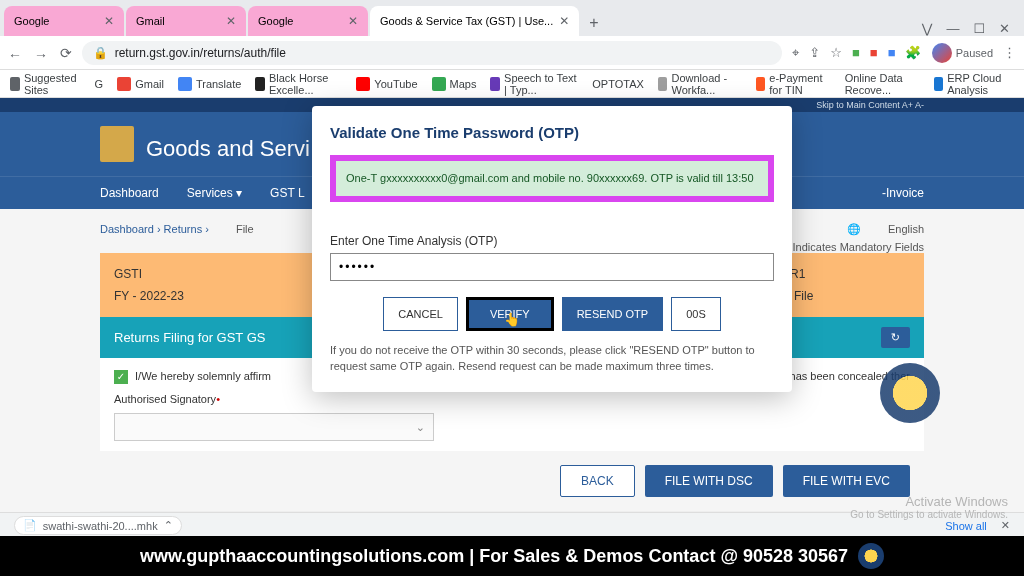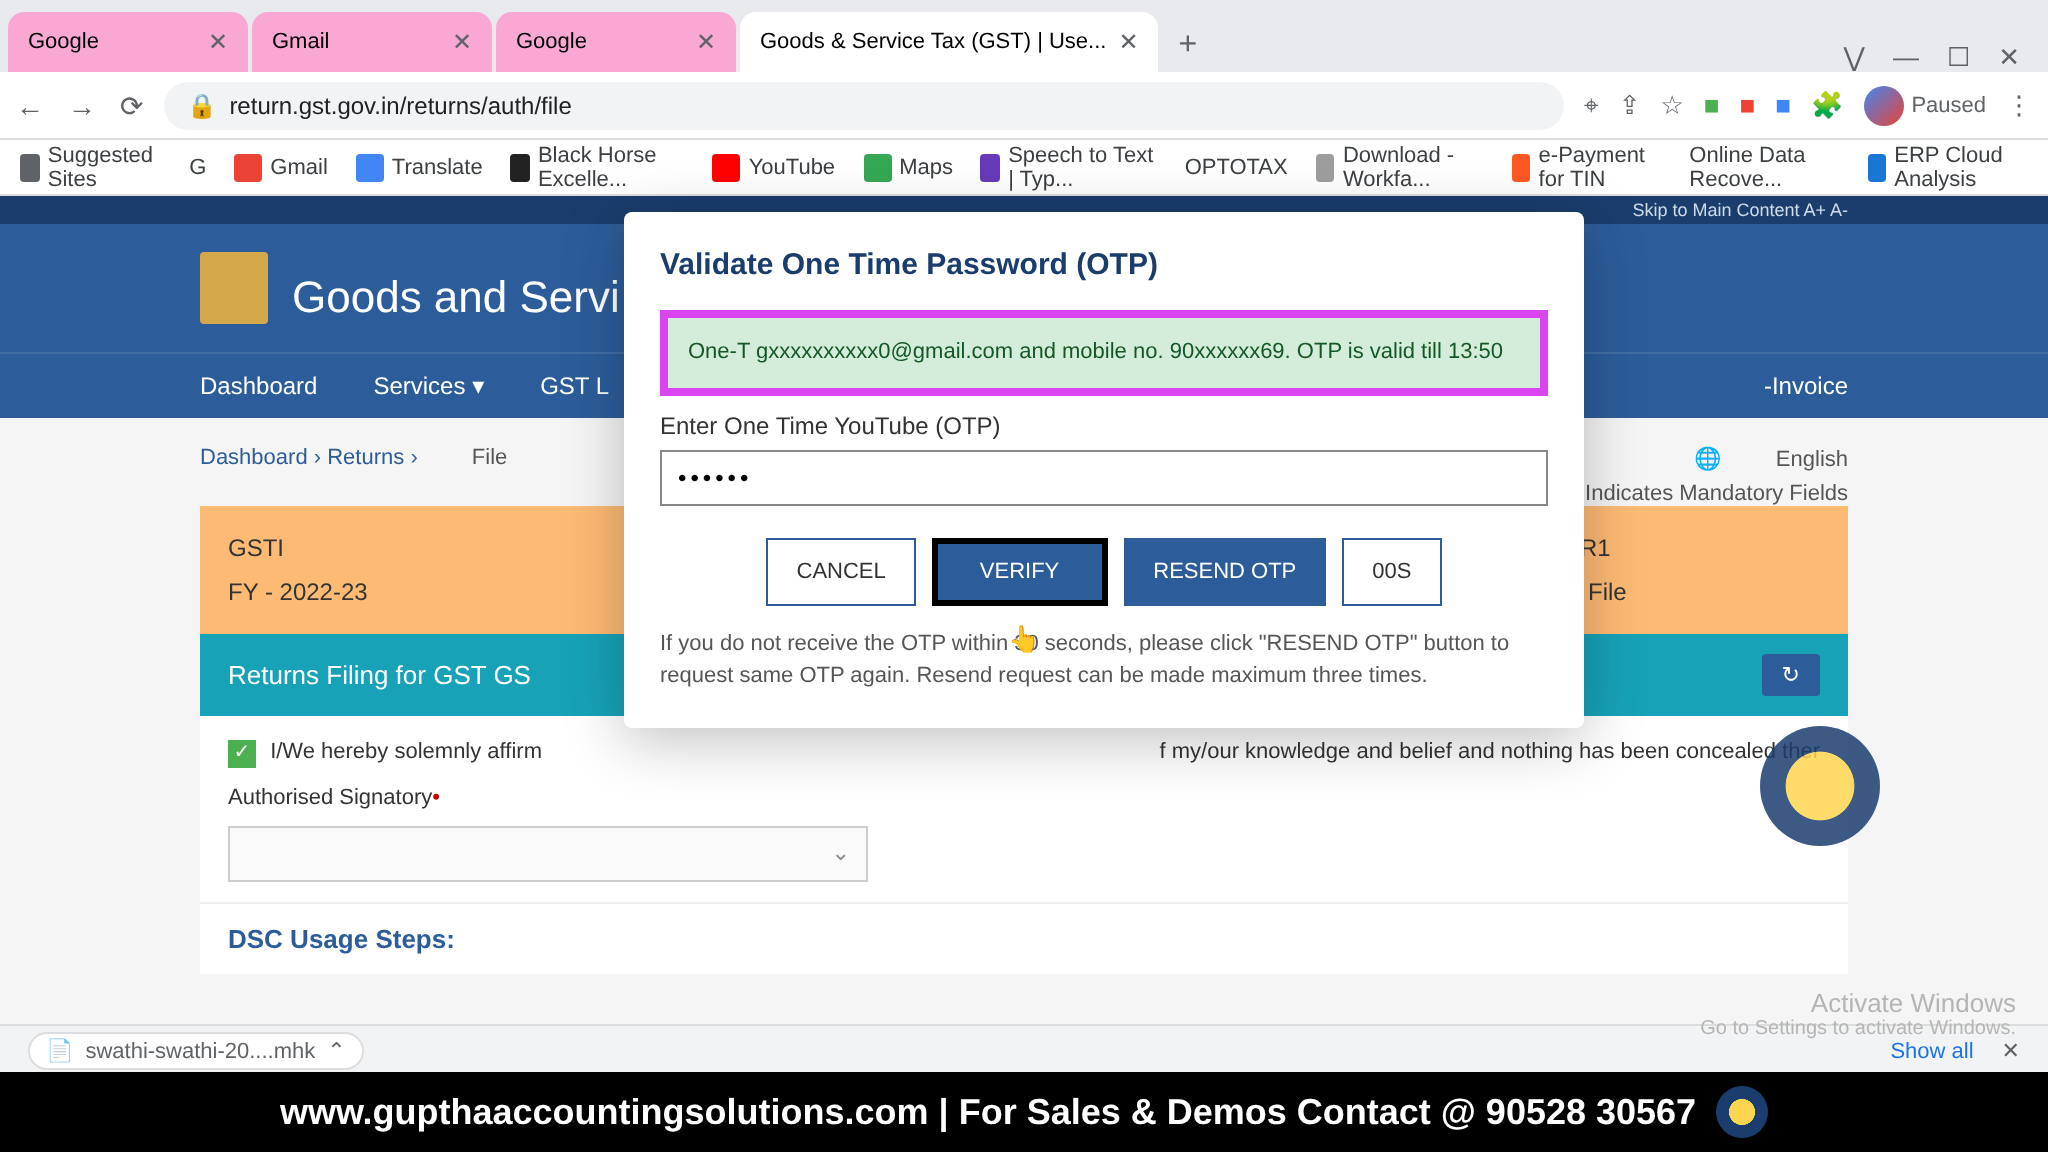--- a/index.html
+++ b/index.html
@@ -55,21 +55,21 @@
   .action-btns { display: flex; justify-content: flex-end; gap: 10px; padding: 14px; }
   .btn { padding: 8px 20px; font-size: 12px; border: none; border-radius: 2px; cursor: pointer; }
   .btn-back { background: #fff; border: 1px solid #2c5d9a; color: #2c5d9a; }
   .btn-prim { background: #2c5d9a; color: #fff; }
   
   .dsc-title { background: #fff; border-top: 1px solid #eee; padding: 10px 14px; color: #2c5d9a; font-size: 13px; font-weight: bold; }
   
   
   .modal { position: absolute; top: 106px; left: 312px; width: 480px; background: #fff; border-radius: 4px; box-shadow: 0 6px 30px rgba(0,0,0,0.25); padding: 18px; z-index: 100; }
   .modal-title { color: #1a3d6e; font-size: 15px; font-weight: bold; margin-bottom: 14px; }
-  .modal-info { background: #d4edda; border: 4px solid #d946ef; color: #155724; padding: 10px; font-size: 11px; margin-bottom: 8px; line-height: 1.4; }
+  .modal-info { background: #d4edda; border: 6px solid #d946ef; color: #155724; padding: 10px; font-size: 11px; margin-bottom: 32px; line-height: 1.4; }
   .modal-label { font-size: 12px; color: #333; margin-bottom: 5px; }
   .modal-input { width: 100%; padding: 6px 8px; border: 1px solid #888; font-size: 12px; margin-bottom: 16px; letter-spacing: 2px; }
   .modal-btns { display: flex; justify-content: center; gap: 8px; margin-bottom: 12px; }
   .m-btn { padding: 7px 14px; font-size: 11px; border: 1px solid #2c5d9a; background: #fff; color: #333; cursor: pointer; }
   .m-btn.primary { background: #2c5d9a; color: #fff; }
   .verify-wrap { border: 3px solid #000000; padding: 0; display: inline-block; }
   .modal-note { font-size: 11px; color: #555; line-height: 1.4; }
   
   
   .activate { position: absolute; bottom: 56px; right: 16px; color: #b5b5b5; font-size: 13px; text-align: right; z-index: 50; }
@@ -238,32 +238,37 @@
       <span class="check">✓</span>
       <span>I/We hereby solemnly affirm</span>
       <span style="float:right">f my/our knowledge and belief and nothing has been concealed ther</span>
       <br>
       <div style="margin-top:6px"><span>Authorised Signatory</span><span class="asterisk">•</span></div>
       <div class="select-sig">
           <span>⌄</span>
         </div>
     </div>
 
+    <div class="action-btns">
+      <button class="btn btn-back">BACK</button>
+      <button class="btn btn-prim">FILE WITH DSC</button>
+      <button class="btn btn-prim">FILE WITH EVC</button>
+    </div>
 
     <div class="dsc-title">DSC Usage Steps:</div>
   </div>
 
   <div class="logo-right"></div>
 </div>
 
 <div class="modal">
   <div class="modal-title">Validate One Time Password (OTP)</div>
   <div class="modal-info">One-T
 gxxxxxxxxxx0@gmail.com and mobile no. 90xxxxxx69. OTP is valid till 13:50</div>
-  <div class="modal-label">Enter One Time YouTube (OTP)</div>
+  <div class="modal-label">Enter One Time Analysis (OTP)</div>
   <input class="modal-input" value="••••••" style="">
   <div class="modal-btns">
     <button class="m-btn">CANCEL</button>
     <span class="verify-wrap">
       <button class="m-btn primary" style="padding:7px 20px">VERIFY</button>
     </span>
     <button class="m-btn primary">RESEND OTP</button>
     <button class="m-btn">00S</button>
   </div>
   <div class="modal-note">If you do not receive the OTP within 30 seconds, please click "RESEND OTP" button to request same OTP again. Resend request can be made maximum three times.</div>

